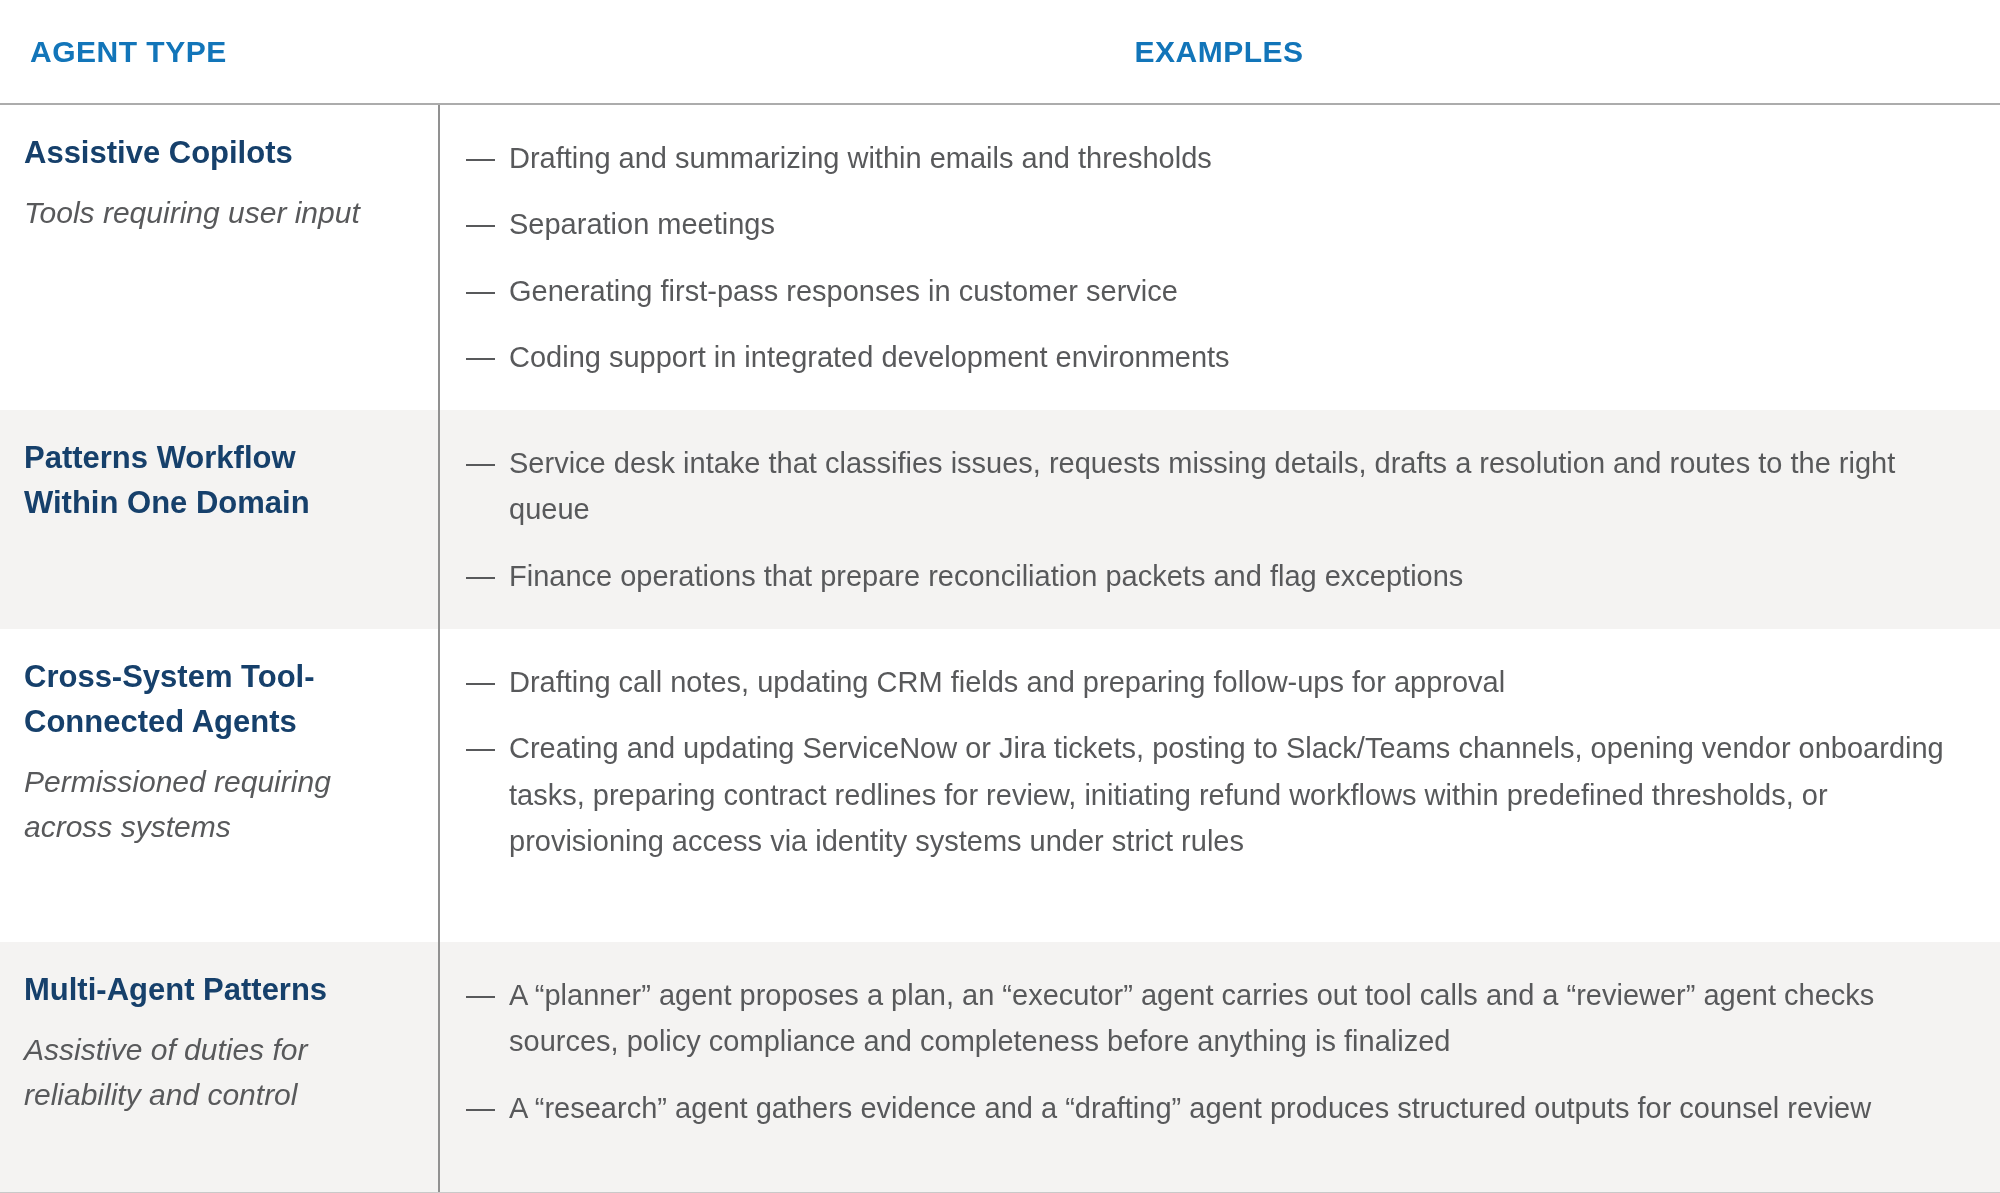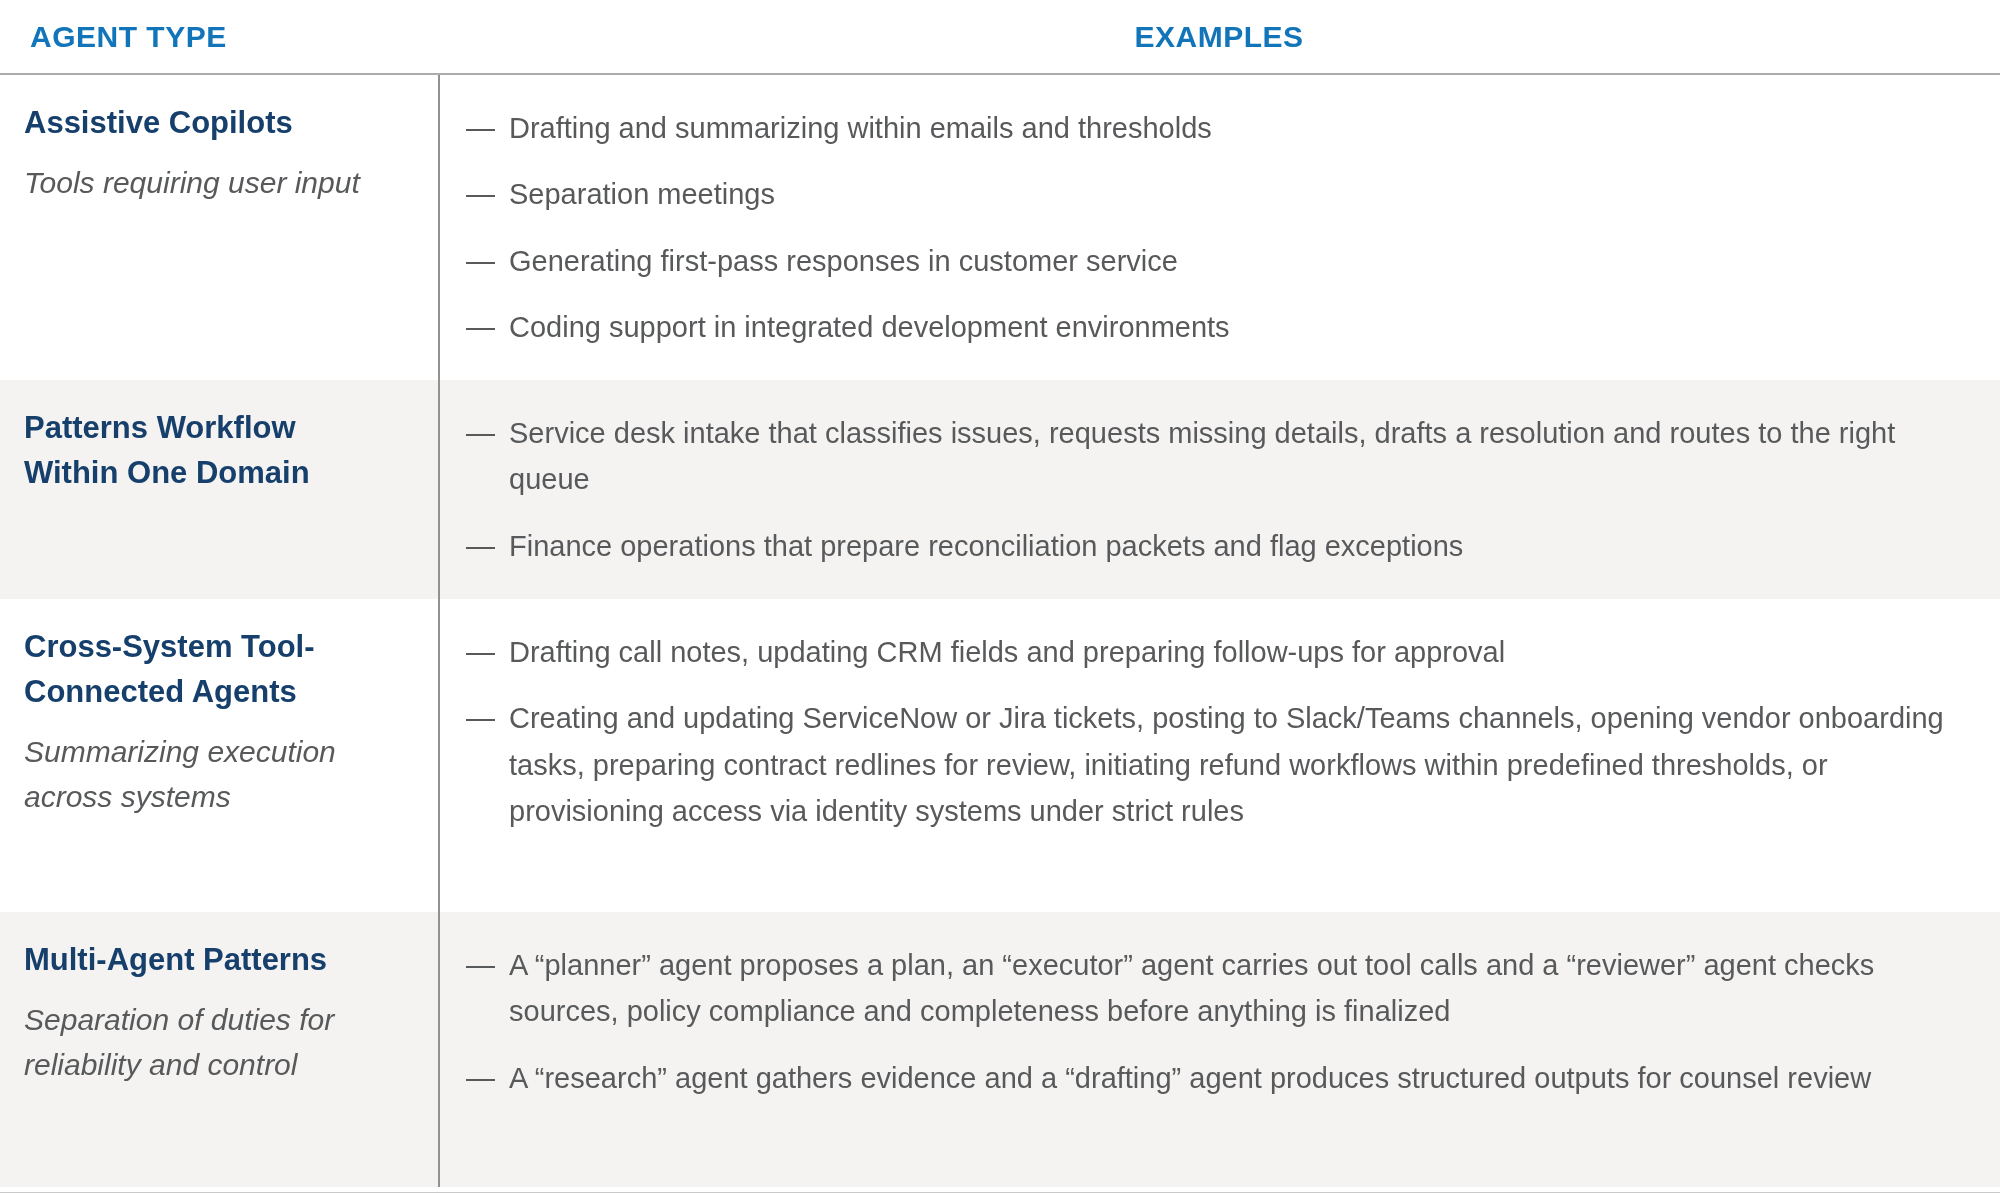--- a/index.html
+++ b/index.html
@@ -18,21 +18,21 @@
   .table {
     width: 2000px;
     height: 1193px;
     overflow: hidden;
     background: #ffffff;
     border-bottom: 1px solid #c9c9c9;
   }
   .header-row {
     display: grid;
     grid-template-columns: 438px 1fr;
-    height: 75px;
+    height: 105px;
     border-bottom: 2px solid var(--rule);
   }
   .header-cell {
     color: var(--header-blue);
     font-size: 30px;
     font-weight: 700;
     letter-spacing: 0.5px;
     display: flex;
     align-items: center;
   }
@@ -129,38 +129,38 @@
       <div class="example">
         <span class="dash">—</span>
         <span class="example-text">Finance operations that prepare reconciliation packets and flag exceptions</span>
       </div>
     </div>
   </div>
 
   <div class="row row-3">
     <div class="type-cell">
       <div class="type-title">Cross-System Tool-Connected Agents</div>
-      <div class="type-subtitle">Summarizing execution across systems</div>
+      <div class="type-subtitle">Permissioned requiring across systems</div>
     </div>
     <div class="examples-cell">
       <div class="example">
         <span class="dash">—</span>
         <span class="example-text">Drafting call notes, updating CRM fields and preparing follow-ups for approval</span>
       </div>
       <div class="example">
         <span class="dash">—</span>
         <span class="example-text">Creating and updating ServiceNow or Jira tickets, posting to Slack/Teams channels, opening vendor onboarding tasks, preparing contract redlines for review, initiating refund workflows within predefined thresholds, or provisioning access via identity systems under strict rules</span>
       </div>
     </div>
   </div>
 
   <div class="row row-4 alt">
     <div class="type-cell">
       <div class="type-title">Multi-Agent Patterns</div>
-      <div class="type-subtitle">Separation of duties for reliability and control</div>
+      <div class="type-subtitle">Assistive of duties for reliability and control</div>
     </div>
     <div class="examples-cell">
       <div class="example">
         <span class="dash">—</span>
         <span class="example-text">A “planner” agent proposes a plan, an “executor” agent carries out tool calls and a “reviewer” agent checks sources, policy compliance and completeness before anything is finalized</span>
       </div>
       <div class="example">
         <span class="dash">—</span>
         <span class="example-text">A “research” agent gathers evidence and a “drafting” agent produces structured outputs for counsel review</span>
       </div>

